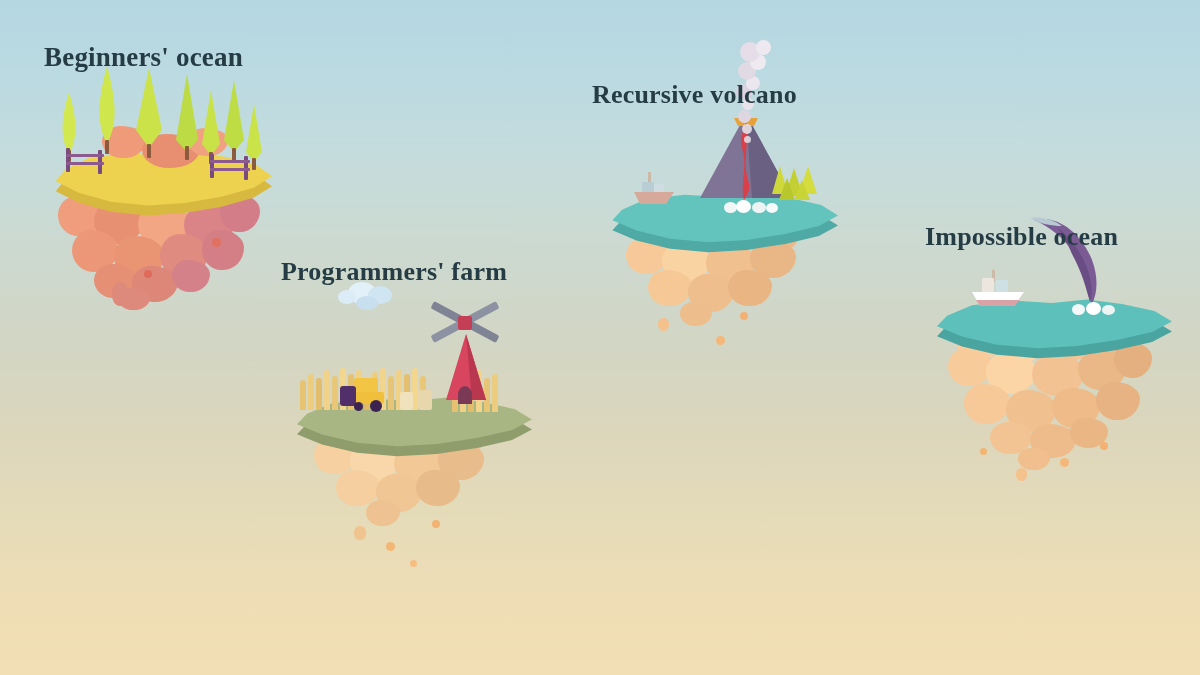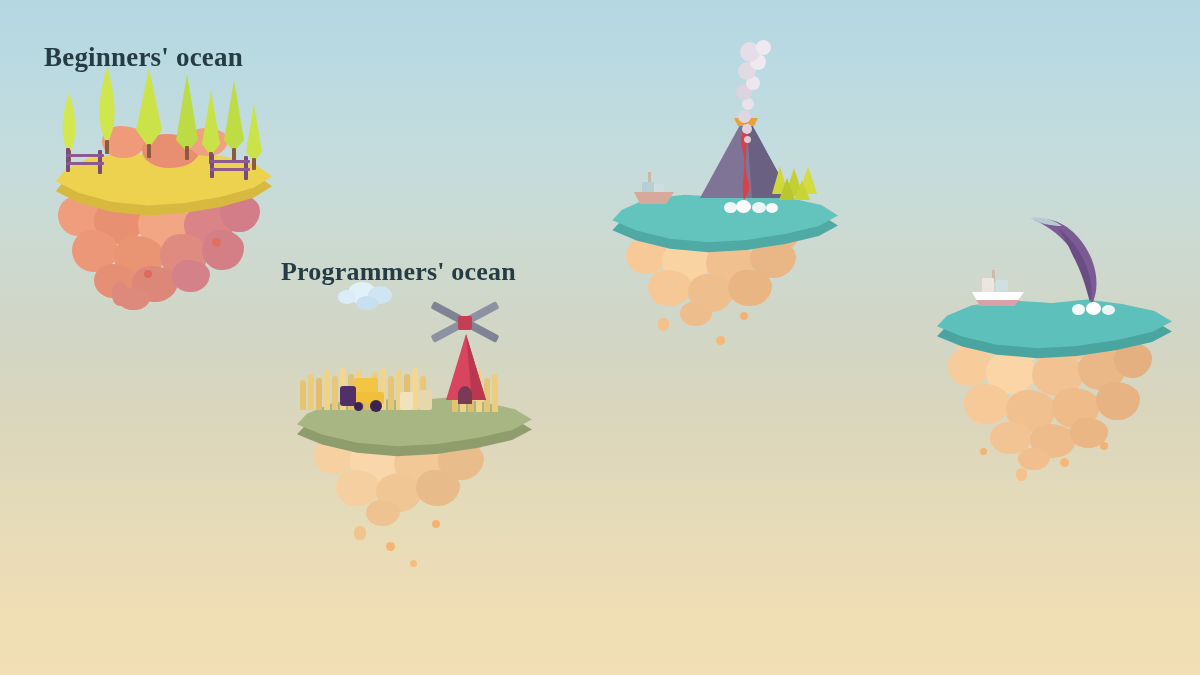--- a/index.html
+++ b/index.html
@@ -243,21 +243,21 @@
       <div style="position:absolute;left:14px;top:24px;width:9px;height:9px;background:#3d2450;border-radius:50%;"></div>
     </div>
     <div style="position:absolute;left:118px;top:32px;width:13px;height:18px;background:#f0e2bc;border-radius:2px;"></div>
     <div style="position:absolute;left:136px;top:30px;width:14px;height:20px;background:#e8d6ad;border-radius:2px;"></div>
 
     <div class="deb" style="left:72px;top:166px;width:12px;height:14px;background:#f0c48f;border-radius:44%;"></div>
     <div class="deb" style="left:104px;top:182px;width:9px;height:9px;background:#f3b675;"></div>
     <div class="deb" style="left:150px;top:160px;width:8px;height:8px;background:#f2b271;"></div>
     <div class="deb" style="left:128px;top:200px;width:7px;height:7px;background:#f5bd80;"></div>
   </div>
-  <div class="lbl" style="left:281px;top:257px;font-size:26px;">Programmers' ocean</div>
+  <div class="lbl" style="left:281px;top:257px;font-size:26px;">Programmers' farm</div>
 
   <div style="position:absolute;left:336px;top:280px;width:62px;height:34px;z-index:35;">
     <div class="cloudpuff" style="left:12px;top:2px;width:28px;height:22px;background:#e2f0f8;"></div>
     <div class="cloudpuff" style="left:32px;top:6px;width:24px;height:18px;background:#cfe5f2;"></div>
     <div class="cloudpuff" style="left:2px;top:10px;width:18px;height:14px;background:#dcecf6;"></div>
     <div class="cloudpuff" style="left:20px;top:16px;width:22px;height:14px;background:#c8dff0;"></div>
   </div>
 
   <div class="island" style="left:598px;top:160px;width:240px;height:170px;">
 
@@ -326,20 +326,21 @@
       <div class="foam" style="left:0px;top:2px;width:13px;height:11px;background:#f2f6f6;"></div>
       <div class="foam" style="left:12px;top:0px;width:15px;height:13px;background:#ffffff;"></div>
       <div class="foam" style="left:28px;top:2px;width:14px;height:11px;background:#eef4f4;"></div>
       <div class="foam" style="left:42px;top:3px;width:12px;height:10px;background:#f7fafa;"></div>
     </div>
 
     <div class="deb" style="left:60px;top:158px;width:11px;height:13px;background:#f4c18c;border-radius:44%;"></div>
     <div class="deb" style="left:118px;top:176px;width:9px;height:9px;background:#f5b87a;"></div>
     <div class="deb" style="left:142px;top:152px;width:8px;height:8px;background:#f3b274;"></div>
   </div>
+  <div class="lbl" style="left:592px;top:80px;font-size:26px;">Recursive volcano</div>
 
   <div class="island" style="left:922px;top:262px;width:250px;height:200px;">
 
     <div class="rocks" style="left:24px;top:58px;width:206px;height:152px;">
       <div class="rk" style="left:10px;top:2px;width:46px;height:38px;background:#f9cd9d;"></div>
       <div class="rk" style="left:50px;top:0px;width:52px;height:42px;background:#fdd8a8;"></div>
       <div class="rk" style="left:96px;top:2px;width:50px;height:40px;background:#f4c695;"></div>
       <div class="rk" style="left:140px;top:4px;width:48px;height:38px;background:#edbc8b;"></div>
       <div class="rk" style="left:2px;top:28px;width:44px;height:38px;background:#f8cb9b;"></div>
       <div class="rk" style="left:40px;top:32px;width:50px;height:42px;background:#fbd5a5;"></div>
@@ -381,14 +382,15 @@
       <div class="foam" style="left:0px;top:2px;width:13px;height:11px;background:#f4f8f8;"></div>
       <div class="foam" style="left:14px;top:0px;width:15px;height:13px;background:#ffffff;"></div>
       <div class="foam" style="left:30px;top:3px;width:13px;height:10px;background:#eef4f4;"></div>
     </div>
 
     <div class="deb" style="left:94px;top:206px;width:11px;height:13px;background:#f4c28d;border-radius:44%;"></div>
     <div class="deb" style="left:138px;top:196px;width:9px;height:9px;background:#f5b87a;"></div>
     <div class="deb" style="left:178px;top:180px;width:8px;height:8px;background:#f3b274;"></div>
     <div class="deb" style="left:58px;top:186px;width:7px;height:7px;background:#f2b473;"></div>
   </div>
+  <div class="lbl" style="left:925px;top:222px;font-size:26px;">Impossible ocean</div>
 
 </div>
 
 </body></html>

